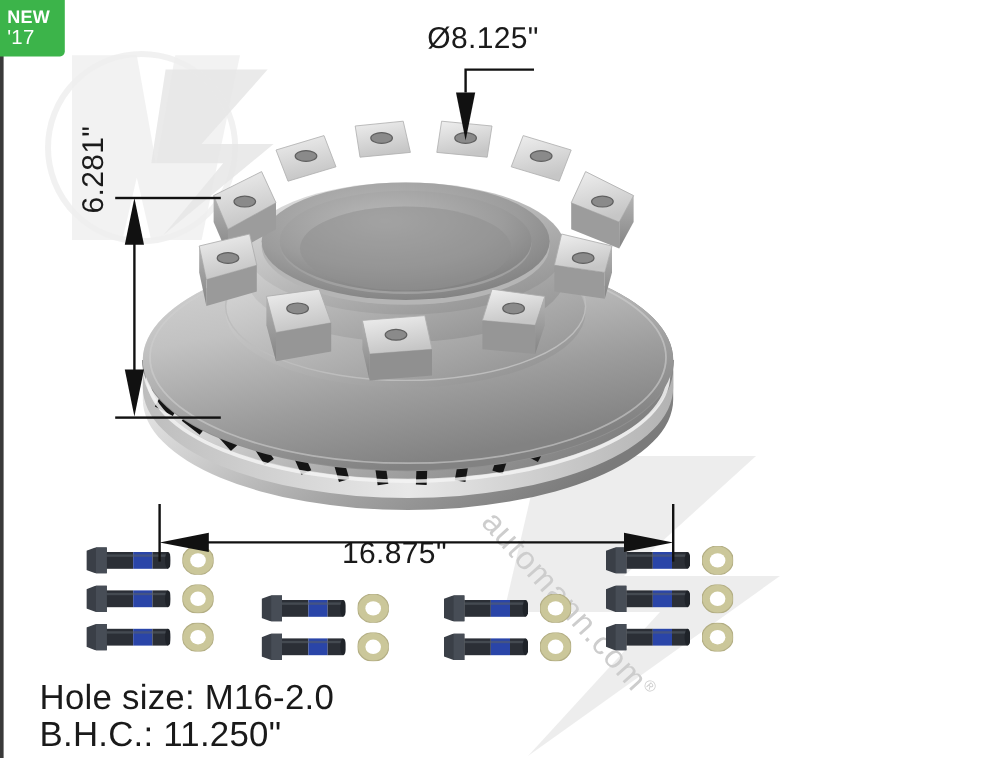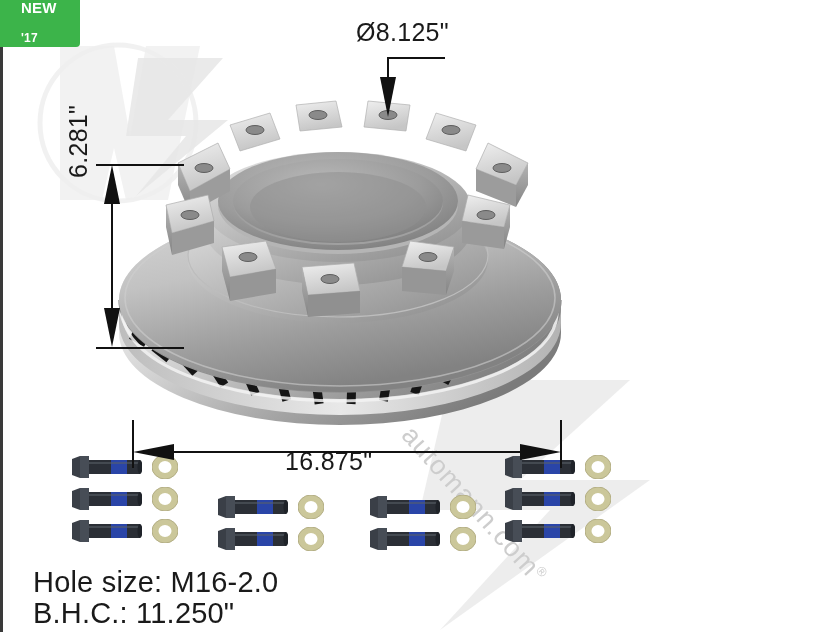--- a/index.html
+++ b/index.html
@@ -10,29 +10,29 @@
     overflow:hidden;
     position:relative;
   }
   #stage{position:absolute;left:0;top:0;width:820px;height:632px;overflow:hidden;background:#fff;}
 
   
   .left-edge{position:absolute;left:0;top:0;width:3px;height:632px;background:#3a3a3a;}
 
   
   .badge{
-    position:absolute;left:0;top:0;width:80px;height:47px;
+    position:absolute;left:0;top:0;width:54px;height:47px;
     background:#3cb44a;color:#fff;
-    display:flex;flex-direction:column;justify-content:space-between;
-    padding-left:21px;box-sizing:border-box;
+    display:flex;flex-direction:column;justify-content:center;
+    padding-left:6px;box-sizing:border-box;
     border-bottom-right-radius:4px;
     z-index:40;
   }
   .badge .l1{font-size:15px;font-weight:bold;line-height:16px;letter-spacing:.2px;}
-  .badge .l2{font-size:12px;font-weight:bold;line-height:17px;letter-spacing:.2px;}
+  .badge .l2{font-size:17px;font-weight:normal;line-height:17px;letter-spacing:.2px;}
 
   
   .wm-logo{
     position:absolute;left:18px;top:28px;width:215px;height:200px;
     z-index:5;opacity:.5;
   }
   .wm-logo2{
     position:absolute;left:400px;top:370px;width:300px;height:270px;
     z-index:5;opacity:.55;
   }

